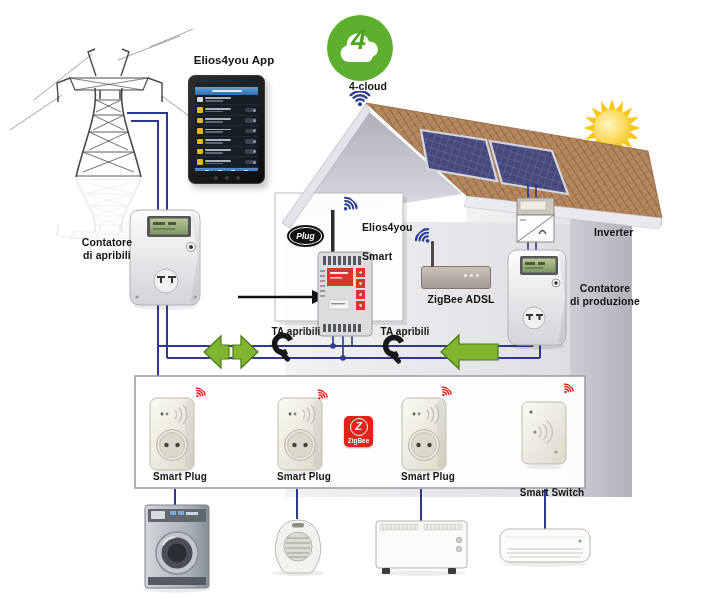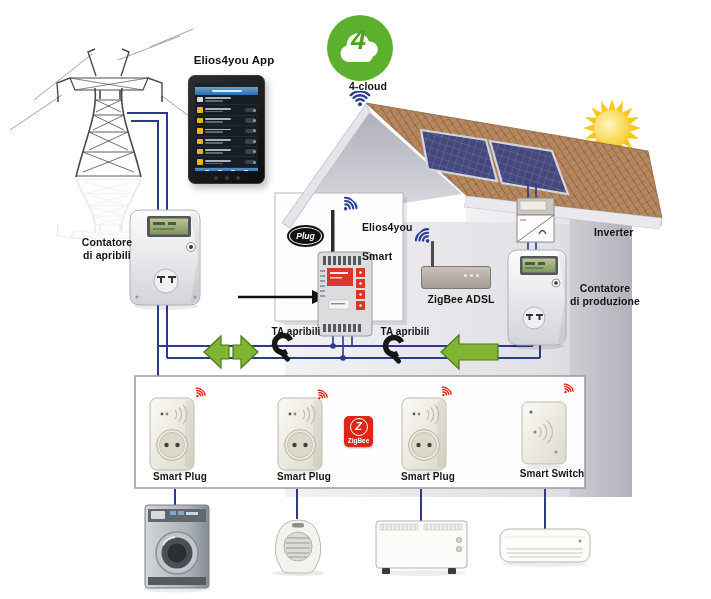--- a/index.html
+++ b/index.html
@@ -386,21 +386,21 @@
 <div class="lbl" style="left:558px;top:226px;margin-left:20px;">Inverter</div>
 <div class="lbl ctr" style="left:99px;top:236px;">Contatore</div>
 <div class="lbl ctr" style="left:99px;top:249px;">di apribili</div>
 <div class="lbl ctr" style="left:597px;top:282px;">Contatore</div>
 <div class="lbl ctr" style="left:597px;top:295px;">di produzione</div>
 <div class="lbl lbl-sm ctr" style="left:288px;top:326px;">TA apribili</div>
 <div class="lbl lbl-sm ctr" style="left:397px;top:326px;">TA apribili</div>
 <div class="lbl lbl-sm ctr" style="left:172px;top:471px;">Smart Plug</div>
 <div class="lbl lbl-sm ctr" style="left:296px;top:471px;">Smart Plug</div>
 <div class="lbl lbl-sm ctr" style="left:420px;top:471px;">Smart Plug</div>
-<div class="lbl lbl-sm ctr" style="left:544px;top:468px;">Smart Switch</div>
+<div class="lbl lbl-sm ctr" style="left:544px;top:487px;">Smart Switch</div>
 
 <div class="ovl cloud">
   <svg width="48" height="34" viewBox="0 0 48 34">
     <path d="M13 31 a8.5 8.5 0 0 1 -2.5 -16.6 A11.5 11.5 0 0 1 33 10.5 a8 8 0 0 1 3.5 15.5 q-1 5 -6 5 z" fill="#ffffff"></path>
   </svg>
   <span class="four">4</span>
 </div>
 
 <div class="ovl wifioval">
   <div class="inner">

